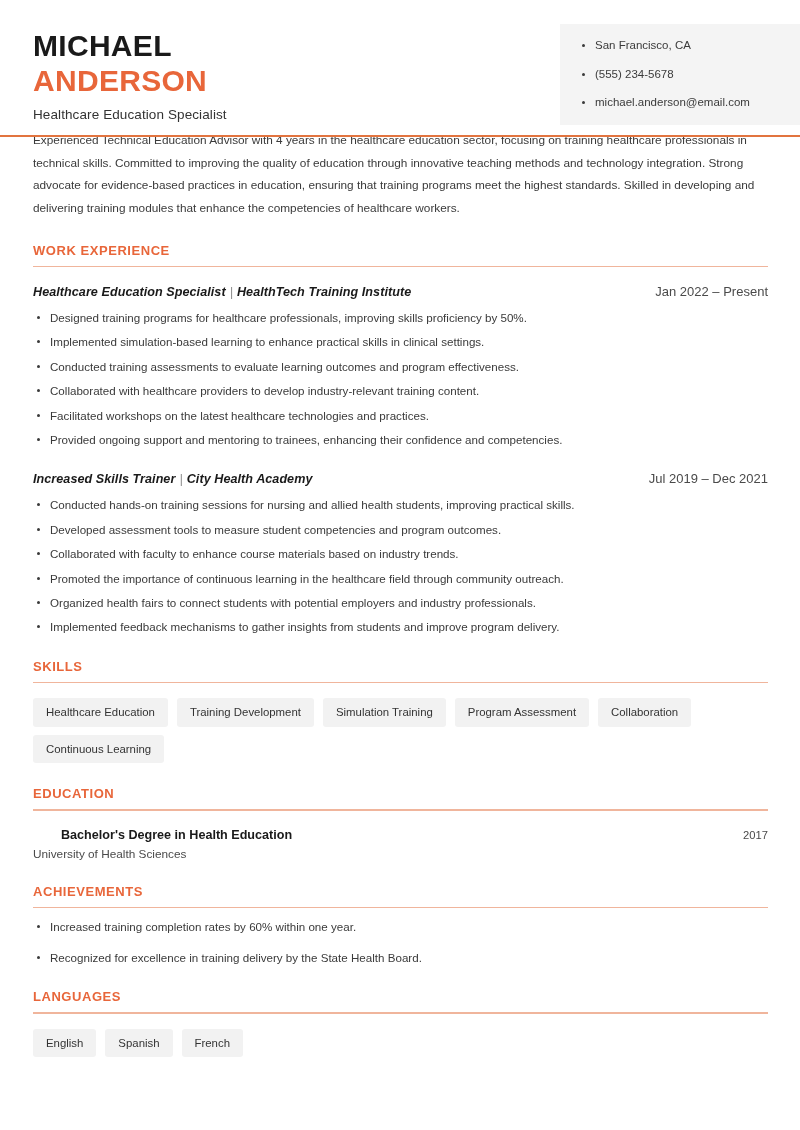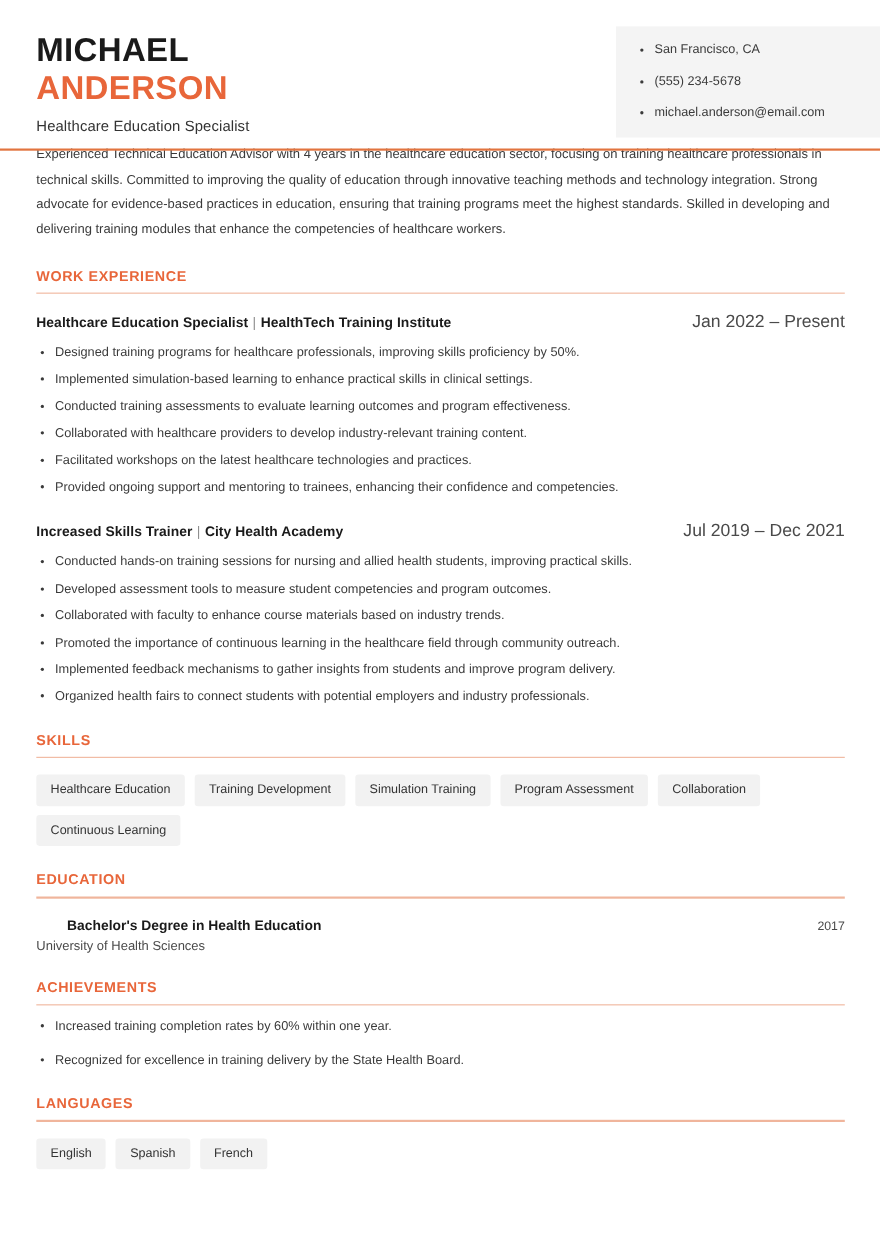--- a/index.html
+++ b/index.html
@@ -134,31 +134,32 @@
     justify-content: space-between;
     align-items: baseline;
     width: 100%;
   }
 
   .entry-title {
     font-size: 12.6px;
     font-weight: bold;
     color: #1a1a1a;
     letter-spacing: 0.05px;
+    font-style: italic;
   }
 
   .entry-sep {
     display: inline-block;
     color: #8e8e8e;
     font-weight: normal;
     padding: 0 4px;
   }
 
   .entry-date {
-    font-size: 16px;
+    font-size: 13px;
     color: #4a4a4a;
     white-space: nowrap;
     text-align: center;
     padding-left: 14px;
   }
 
   .bullets {
     list-style: none;
     margin-top: 10px;
   }
@@ -287,22 +288,22 @@
           <div class="entry-title">
             <span>Increased Skills Trainer</span><span class="entry-sep">|</span><span>City Health Academy</span>
           </div>
           <div class="entry-date">Jul 2019 – Dec 2021</div>
         </div>
         <ul class="bullets">
           <li class="bullet">Conducted hands-on training sessions for nursing and allied health students, improving practical skills.</li>
           <li class="bullet">Developed assessment tools to measure student competencies and program outcomes.</li>
           <li class="bullet">Collaborated with faculty to enhance course materials based on industry trends.</li>
           <li class="bullet">Promoted the importance of continuous learning in the healthcare field through community outreach.</li>
+          <li class="bullet">Organized health fairs to connect students with potential employers and industry professionals.</li>
           <li class="bullet">Implemented feedback mechanisms to gather insights from students and improve program delivery.</li>
-          <li class="bullet">Organized health fairs to connect students with potential employers and industry professionals.</li>
         </ul>
       </div>
     </div>
 
     <div class="section">
       <div class="section-heading">SKILLS</div>
       <div class="section-rule"></div>
       <div class="pill-row">
         <span class="pill">Healthcare Education</span>
         <span class="pill">Training Development</span>

